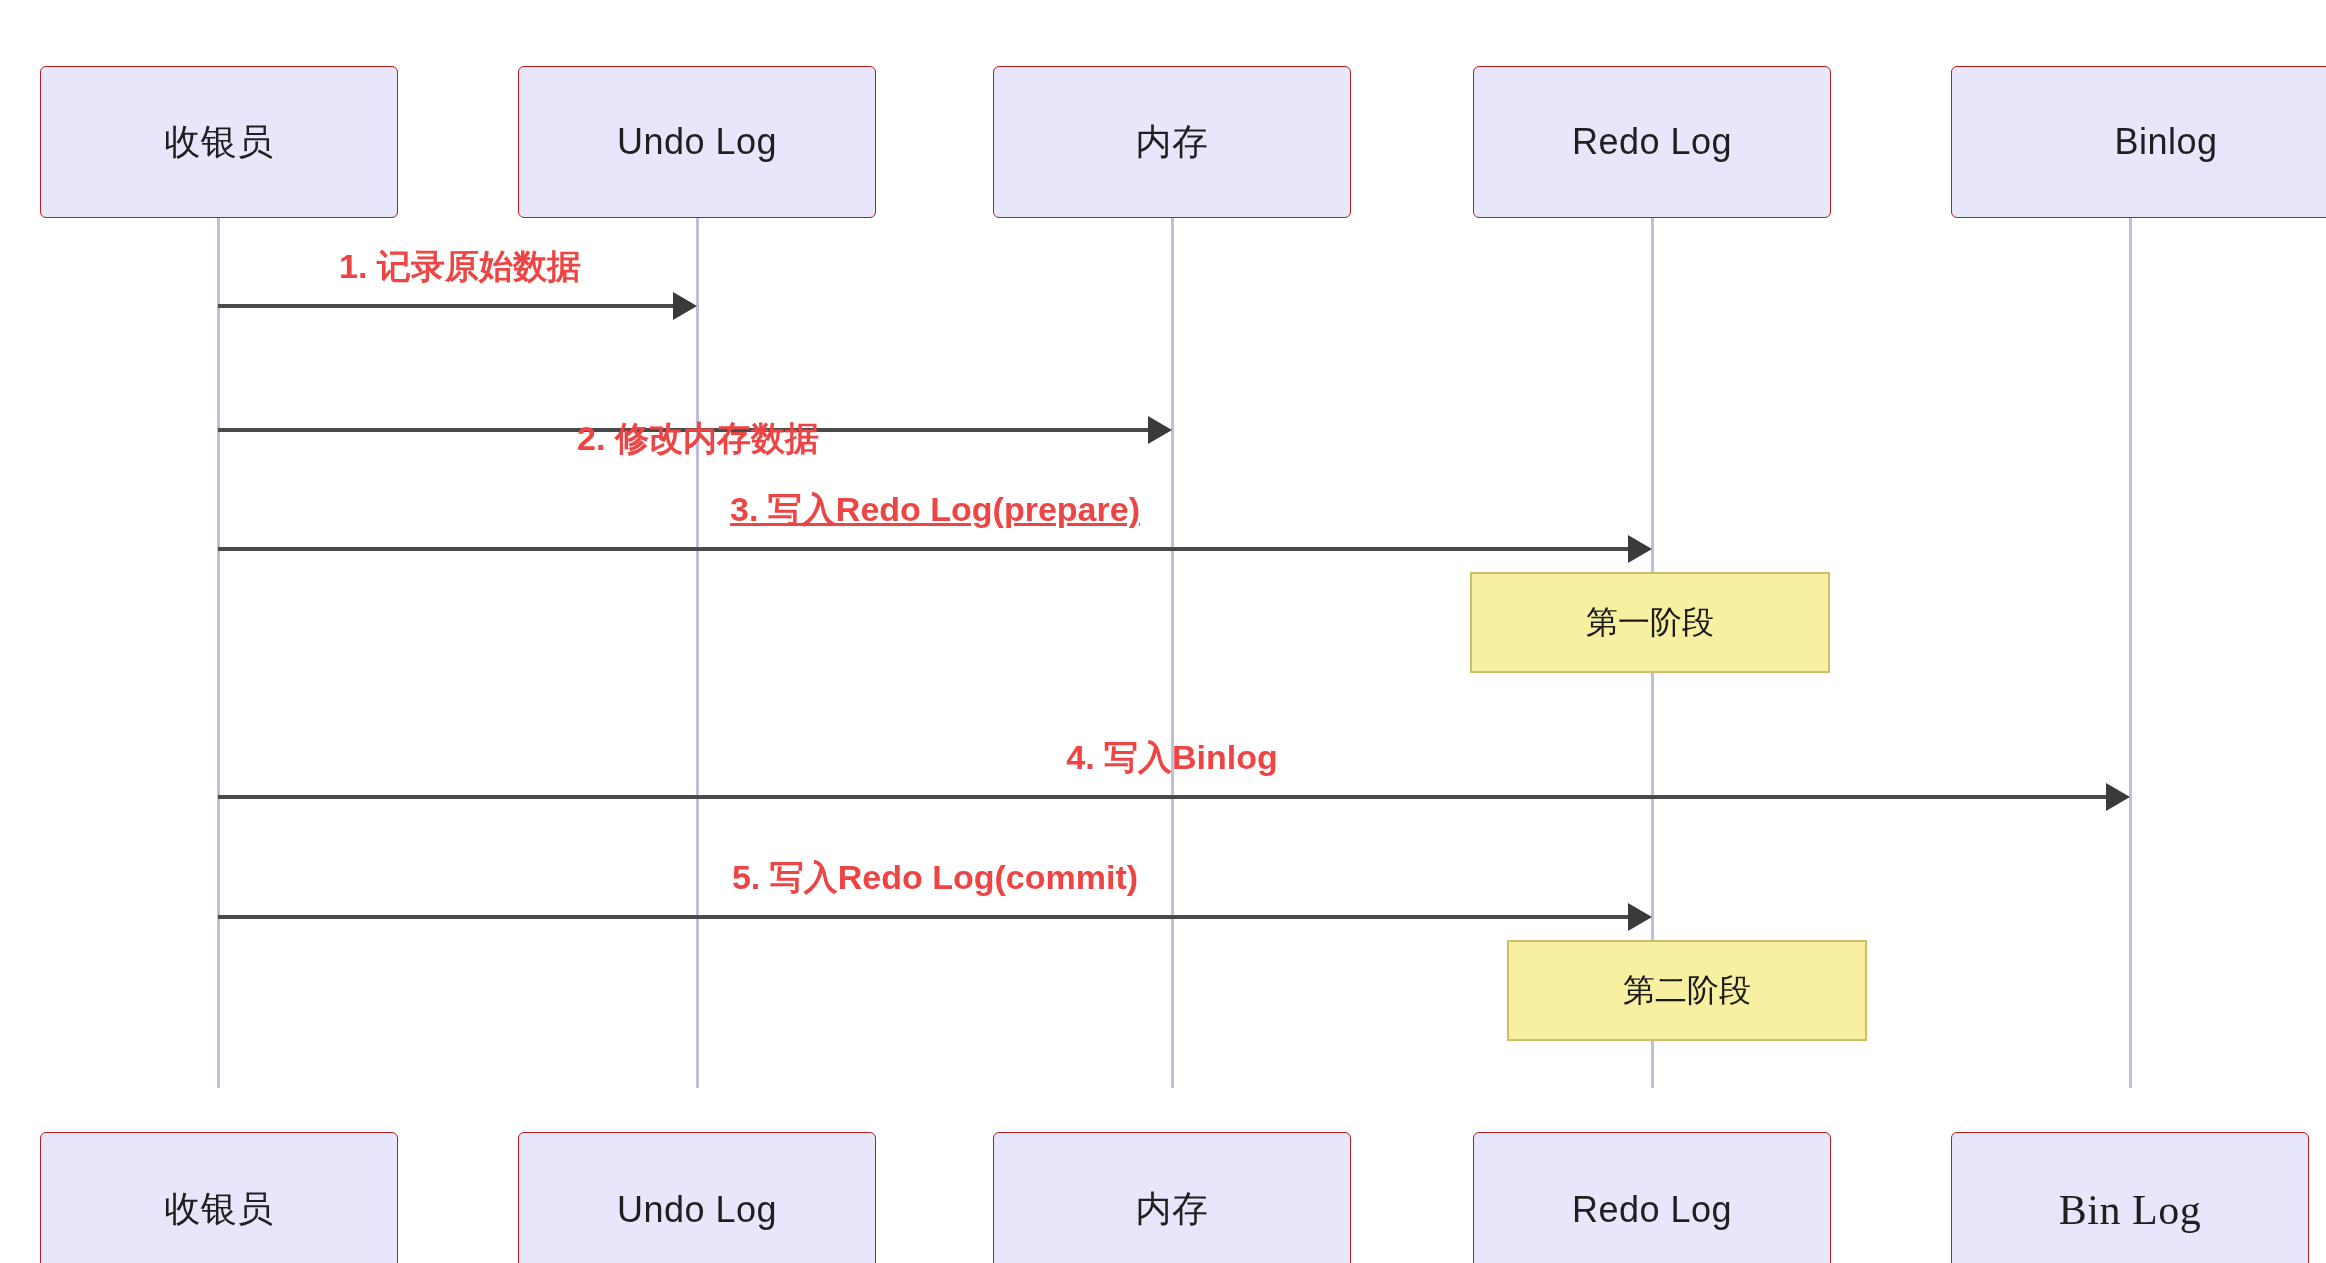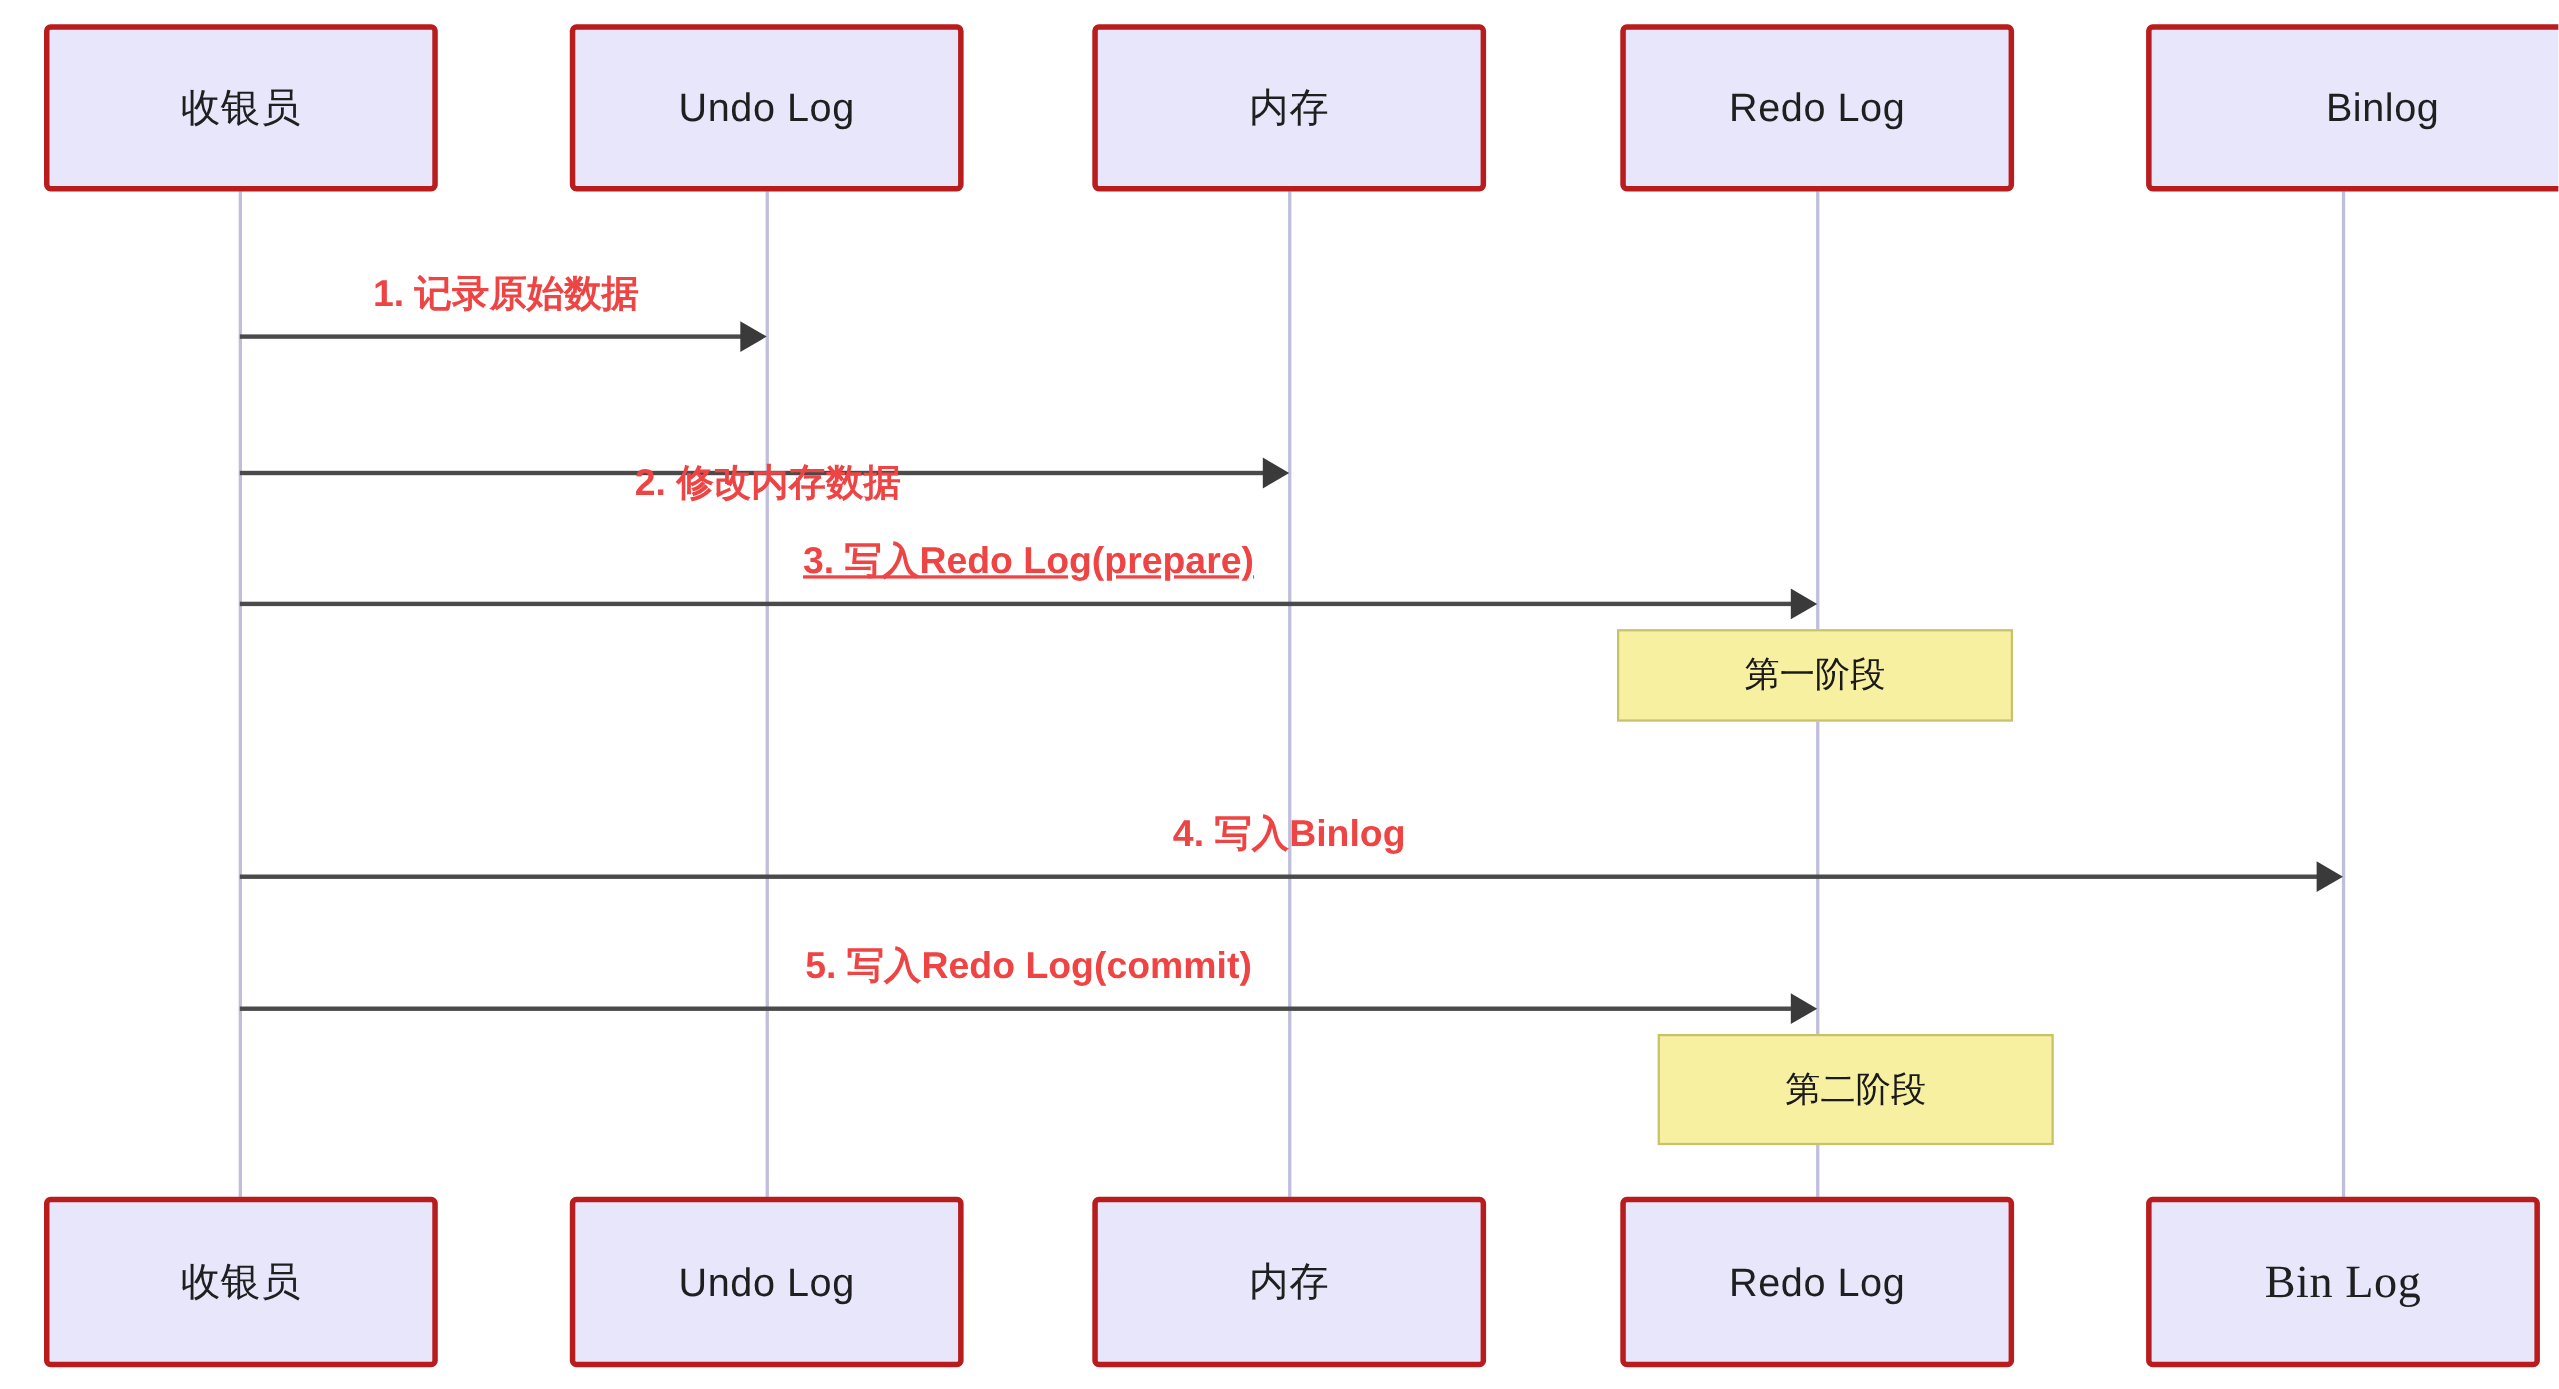--- a/index.html
+++ b/index.html
@@ -14,29 +14,30 @@
     position: relative;
     width: 2326px;
     height: 1263px;
     background: #ffffff;
     overflow: hidden;
   }
   .participant-box {
     position: absolute;
     box-sizing: border-box;
     background: #E7E6FA;
-    border: 5px solid #b91c1c;
+    border: 1px solid #b91c1c;
     border-radius: 6px;
     display: flex;
     align-items: center;
     justify-content: center;
     color: #1f1f1f;
     font-size: 36px;
     letter-spacing: 0.5px;
     font-family: "Liberation Sans", "DejaVu Sans", sans-serif;
+    margin-top: 44px;
   }
   .participant-box.serif-label {
     font-family: "Liberation Serif", "DejaVu Serif", serif;
     font-size: 42px;
     text-align: center;
   }
   .lifeline {
     position: absolute;
     width: 3px;
     background: #BFBEDC;
@@ -129,21 +130,21 @@
         <div class="msg-label" style="left: 1172px; top: 735px;">4. 写入Binlog</div>
       </div>
       <div>
         <div class="msg-line" style="left: 218px; top: 915px; width: 1412px;"></div>
         <div class="msg-arrowhead" style="left: 1628px; top: 903px;"></div>
         <div class="msg-label" style="left: 935px; top: 855px;">5. 写入Redo Log(commit)</div>
       </div>
     </div>
 
   <div id="notes">
-      <div class="note-box" style="left: 1470px; top: 572px; width: 360px; height: 84px;">
+      <div class="note-box" style="left: 1470px; top: 572px; width: 360px; height: 101px;">
         <span>第一阶段</span>
       </div>
       <div class="note-box" style="left: 1470px; top: 940px; width: 360px; height: 101px; margin-left: 37px;">
         <span>第二阶段</span>
       </div>
     </div>
 
   <div id="bottom-boxes">
       <div class="participant-box" style="left: 40px; width: 358px; top: 1088px; height: 155px;">
         <span>收银员</span>

